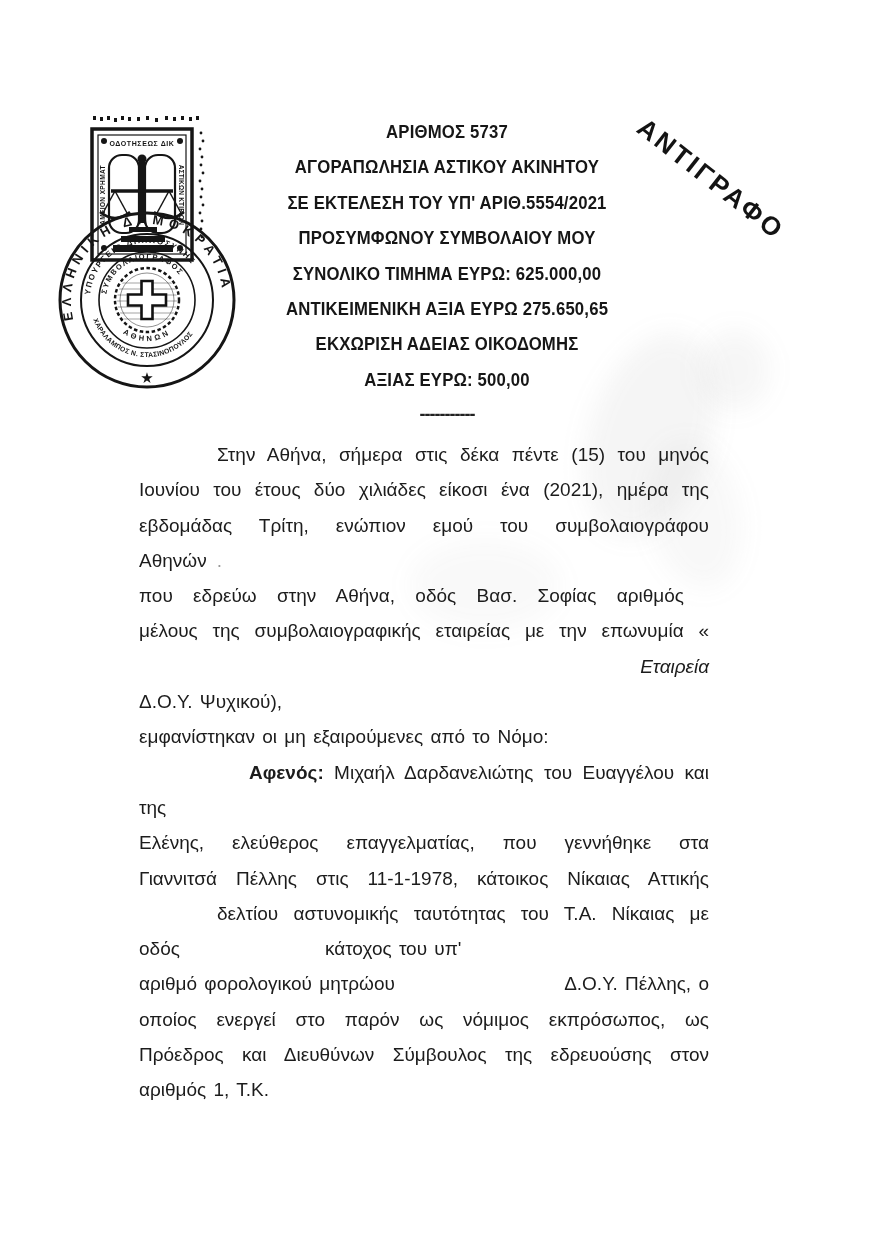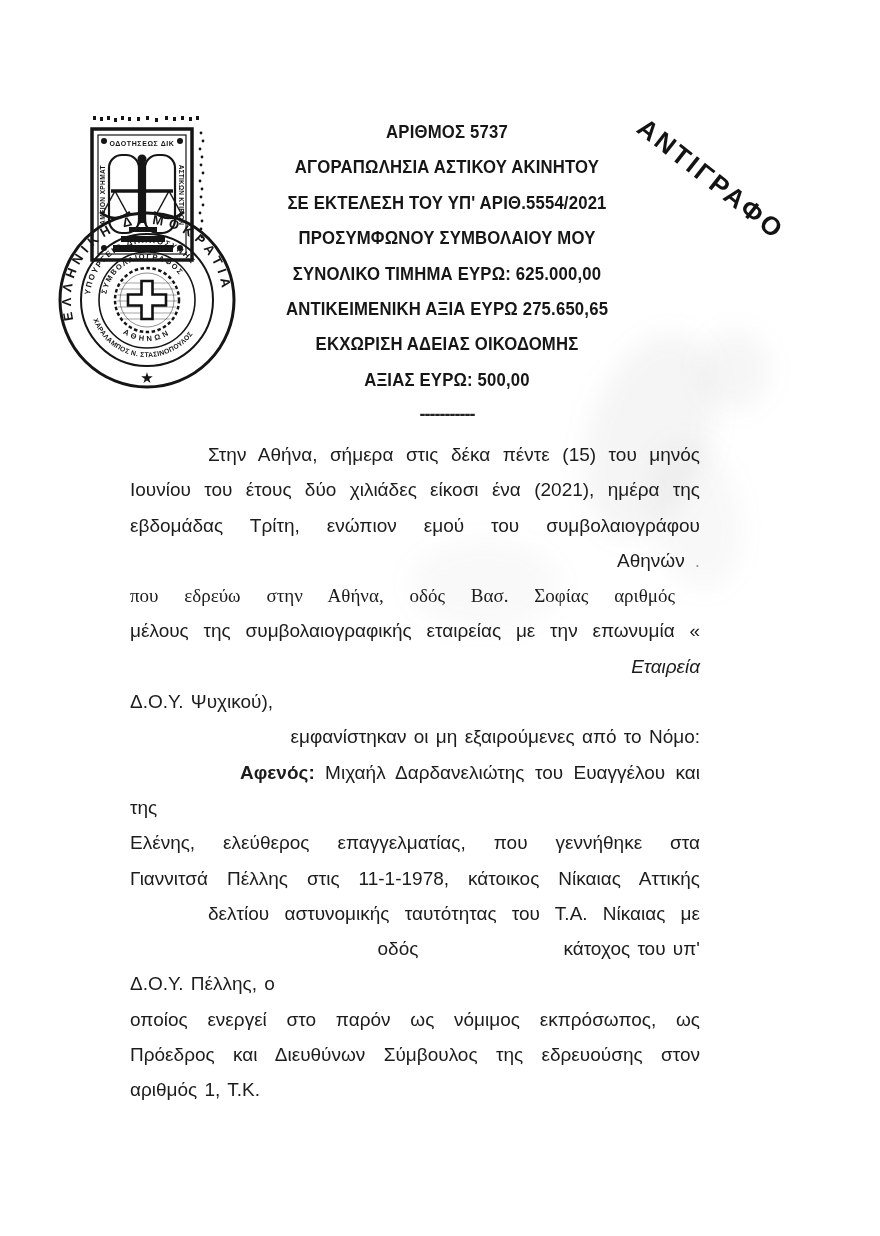--- a/index.html
+++ b/index.html
@@ -32,26 +32,26 @@
     color:#161616;
   }
   .hline{line-height:35.4px;white-space:nowrap;}
   .divider{
     position:absolute;left:162px;top:404px;width:570px;text-align:center;
     font-weight:bold;font-size:18px;letter-spacing:-1px;color:#222;
   }
 
   
   .docbody{
-    position:absolute;left:130px;top:437px;width:570px;
+    position:absolute;left:139px;top:437px;width:570px;
     font-size:19px;color:#1c1c1c;word-spacing:2px;
   }
   .bline{line-height:35.3px;min-height:35.3px;position:relative;}
   .bline.justify{text-align:justify;text-align-last:justify;}
-  .bline.left{text-align:right;}
+  .bline.left{text-align:left;}
   .bline.right{text-align:right;}
   .bline.between{display:flex;justify-content:space-between;}
   .gapsp{display:inline-block;height:1px;vertical-align:baseline;}
   .b{font-weight:bold;margin-left:32px;}
   .i{font-style:italic;}
   .faint{opacity:0.45;}
 
   .stamp-svg{position:absolute;left:45px;top:95px;}
 </style>
 </head>
@@ -199,33 +199,34 @@
       <div class="hline">ΕΚΧΩΡΙΣΗ ΑΔΕΙΑΣ ΟΙΚΟΔΟΜΗΣ</div>
       <div class="hline">ΑΞΙΑΣ ΕΥΡΩ: 500,00</div>
     </div>
   <div class="divider">-----------</div>
 
   <div class="docbody" id="docbody">
       <div class="bline justify"><span class="gapsp" style="width: 78px;"></span><span>Στην Αθήνα, σήμερα στις δέκα πέντε (15) του μηνός</span></div>
       <div class="bline justify"><span>Ιουνίου του έτους δύο χιλιάδες είκοσι ένα (2021), ημέρα της</span></div>
       <div class="bline justify"><span>εβδομάδας Τρίτη, ενώπιον εμού του συμβολαιογράφου</span></div>
       <div class="bline left"><span>Αθηνών</span><span class="gapsp" style="width: 10px;"></span><span class="faint">.</span></div>
-      <div class="bline justify" style="width: 545px; font-family: Liberation Serif, serif;"><span>που εδρεύω στην Αθήνα, οδός Βασ. Σοφίας αριθμός</span></div>
+      <div class="bline justify" style="width: 545px;"><span>που εδρεύω στην Αθήνα, οδός Βασ. Σοφίας αριθμός</span></div>
       <div class="bline justify"><span>μέλους της συμβολαιογραφικής εταιρείας με την επωνυμία «</span></div>
       <div class="bline right"><span class="i">Εταιρεία</span></div>
       <div class="bline between">
         <span><span>Δ.Ο.Υ. Ψυχικού),</span></span>
       </div>
       <div class="bline left"><span>εμφανίστηκαν οι μη εξαιρούμενες από το Νόμο:</span></div>
       <div class="bline justify"><span class="gapsp" style="width: 78px;"></span><span class="b">Αφενός:</span><span> Μιχαήλ Δαρδανελιώτης του Ευαγγέλου και της</span></div>
       <div class="bline justify"><span>Ελένης, ελεύθερος επαγγελματίας, που γεννήθηκε στα</span></div>
       <div class="bline justify"><span>Γιαννιτσά Πέλλης στις 11-1-1978, κάτοικος Νίκαιας Αττικής</span></div>
       <div class="bline justify"><span class="gapsp" style="width: 78px;"></span><span>δελτίου αστυνομικής ταυτότητας του Τ.Α. Νίκαιας με</span></div>
       <div class="bline left"><span>οδός</span><span class="gapsp" style="width: 145px;"></span><span>κάτοχος του υπ'</span></div>
       <div class="bline between">
+        <span><span>αριθμό φορολογικού μητρώου</span></span>
         <span><span>Δ.Ο.Υ. Πέλλης, ο</span></span>
       </div>
       <div class="bline justify"><span>οποίος ενεργεί στο παρόν ως νόμιμος εκπρόσωπος, ως</span></div>
       <div class="bline justify"><span>Πρόεδρος και Διευθύνων Σύμβουλος της εδρευούσης στον</span></div>
       <div class="bline between">
         <span><span>αριθμός 1, Τ.Κ.</span></span>
       </div>
     </div>
 
 </div>

